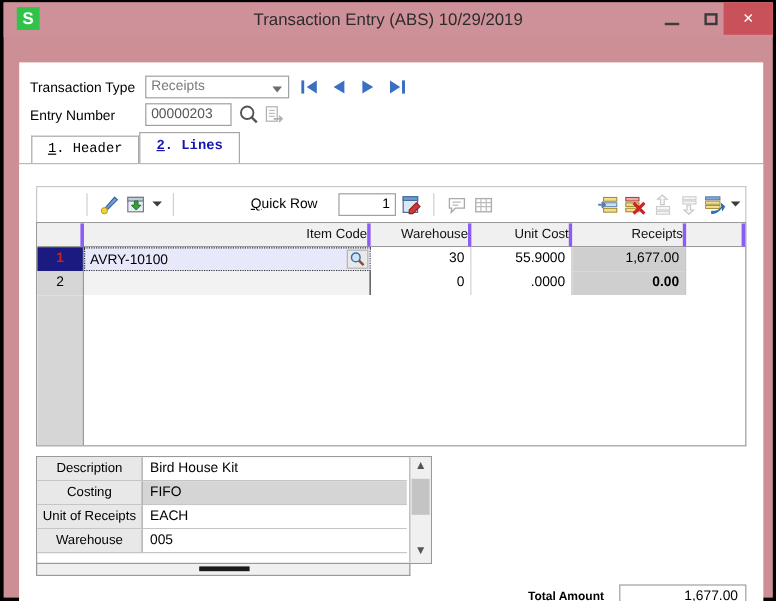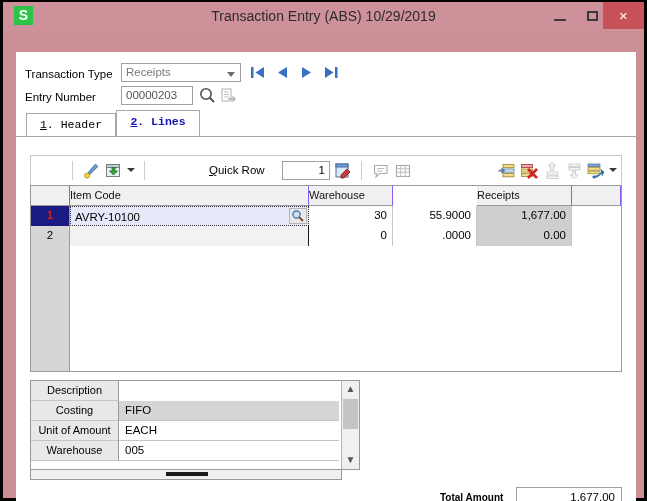--- a/index.html
+++ b/index.html
@@ -265,25 +265,25 @@
     box-sizing: border-box;
     overflow: hidden;
   }
   .ghead {
     position: absolute;
     left: 0; top: 0;
     height: 20px;
     border-bottom: 1px solid #9a9a9a;
     background: #f0f0f0;
     box-sizing: border-box;
-    text-align: left;
+    text-align: right;
     font-size: 11px;
     line-height: 19px;
     color: #111;
-    border-right: 1px solid #8b5cf6;
+    border-right: 3px solid #8b5cf6;
   }
   .grow { position: absolute; left: 0; height: 20px; width: 590px; }
   .gcell {
     position: absolute;
     top: 0; height: 20px;
     box-sizing: border-box;
     font-size: 11.5px;
     line-height: 19px;
     border-right: 1px solid #c8c8c8;
     background: #ffffff;
@@ -598,20 +598,21 @@
               </svg>
         </div>
         <div class="caret" style="left:578px;"></div>
       </div>
 
       <div class="grid">
 
         <div class="ghead" style="left:0; width:39px;"></div>
         <div class="ghead" style="left:39px; width:239px;">Item Code</div>
         <div class="ghead" style="left:278px; width:84px;">Warehouse</div>
+        <div class="ghead" style="left:362px; width:84px;">Unit Cost</div>
         <div class="ghead" style="left:446px; width:95px;">Receipts</div>
         <div class="ghead" style="left:541px; width:49px;"></div>
 
         <div class="grow" style="top:20px;">
           <div class="gcell rowhdr rowhdr-sel" style="left:0; width:39px;">1</div>
           <div class="gcell cell-edit" style="left:39px; width:239px;">
             <span class="txt">AVRY-10100</span>
             <span class="lookup-btn">
               <svg width="16" height="14" viewBox="0 0 16 14">
                     <circle cx="6.5" cy="5.5" r="3.6" fill="#cfe2f5" stroke="#3a6ea5" stroke-width="1.2"></circle>
@@ -623,38 +624,39 @@
           <div class="gcell num" style="left:362px; width:84px;">55.9000</div>
           <div class="gcell num ext" style="left:446px; width:95px;">1,677.00</div>
           <div class="gcell" style="left:541px; width:49px; border-right:none;"></div>
         </div>
 
         <div class="grow" style="top:40px;">
           <div class="gcell rowhdr" style="left:0; width:39px;">2</div>
           <div class="gcell" style="left:39px; width:239px; background:#f2f2f2; border-right:1px solid #1a1a1a;"></div>
           <div class="gcell num" style="left:278px; width:84px;">0</div>
           <div class="gcell num" style="left:362px; width:84px;">.0000</div>
-          <div class="gcell num ext" style="left:446px; width:95px;">0.00</div>
+          <div class="gcell num ext" style="left:446px; width:95px;font-weight:bold;">0.00</div>
           <div class="gcell" style="left:541px; width:49px; border-right:none;"></div>
         </div>
 
         <div class="gridbody-bg"></div>
         <div class="rowhdr-strip"></div>
       </div>
 
       <div class="detail">
         <div class="drow" style="top:0;">
           <div class="dlbl">Description</div>
+          <div class="dval">Bird House Kit</div>
         </div>
         <div class="drow" style="top:20px;">
           <div class="dlbl">Costing</div>
           <div class="dval alt">FIFO</div>
         </div>
         <div class="drow" style="top:40px;">
-          <div class="dlbl">Unit of Amount</div>
+          <div class="dlbl">Unit of Receipts</div>
           <div class="dval">EACH</div>
         </div>
         <div class="drow" style="top:60px;">
           <div class="dlbl">Warehouse</div>
           <div class="dval">005</div>
         </div>
         <div class="dscroll">
           <div class="chev" style="top:0;">▲</div>
           <div class="thumb"></div>
           <div class="chev" style="top:71px;">▼</div>

